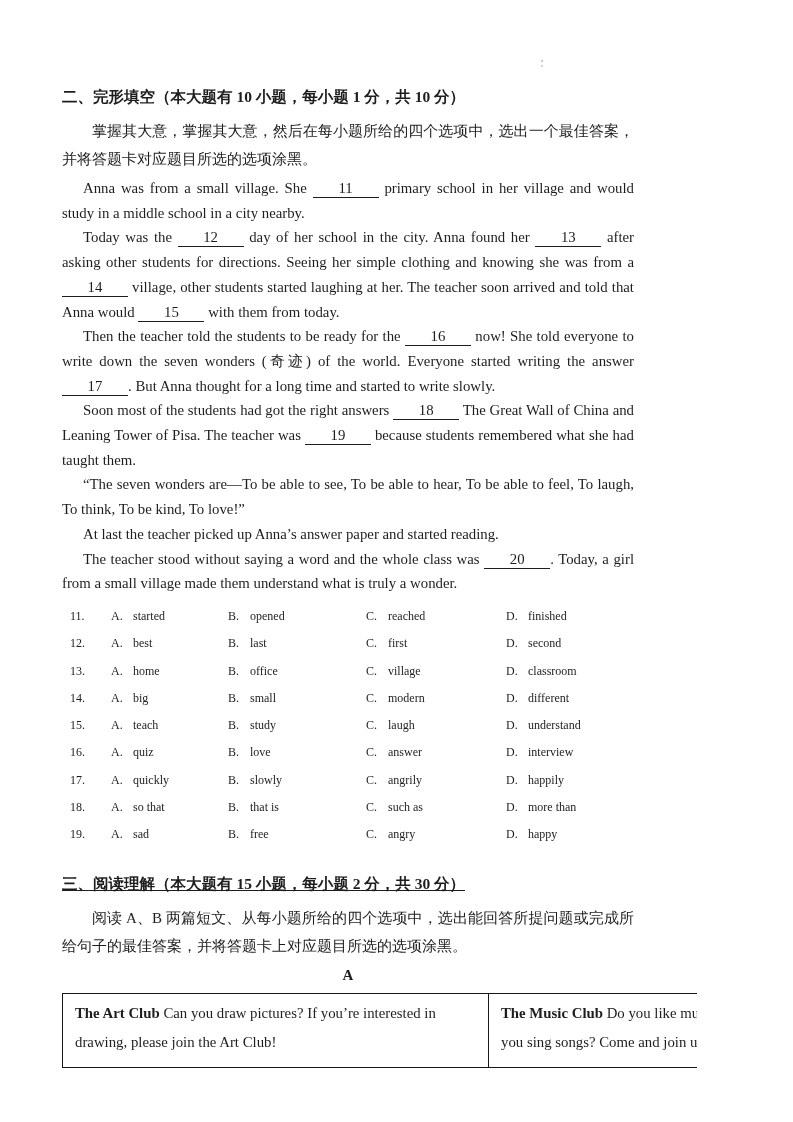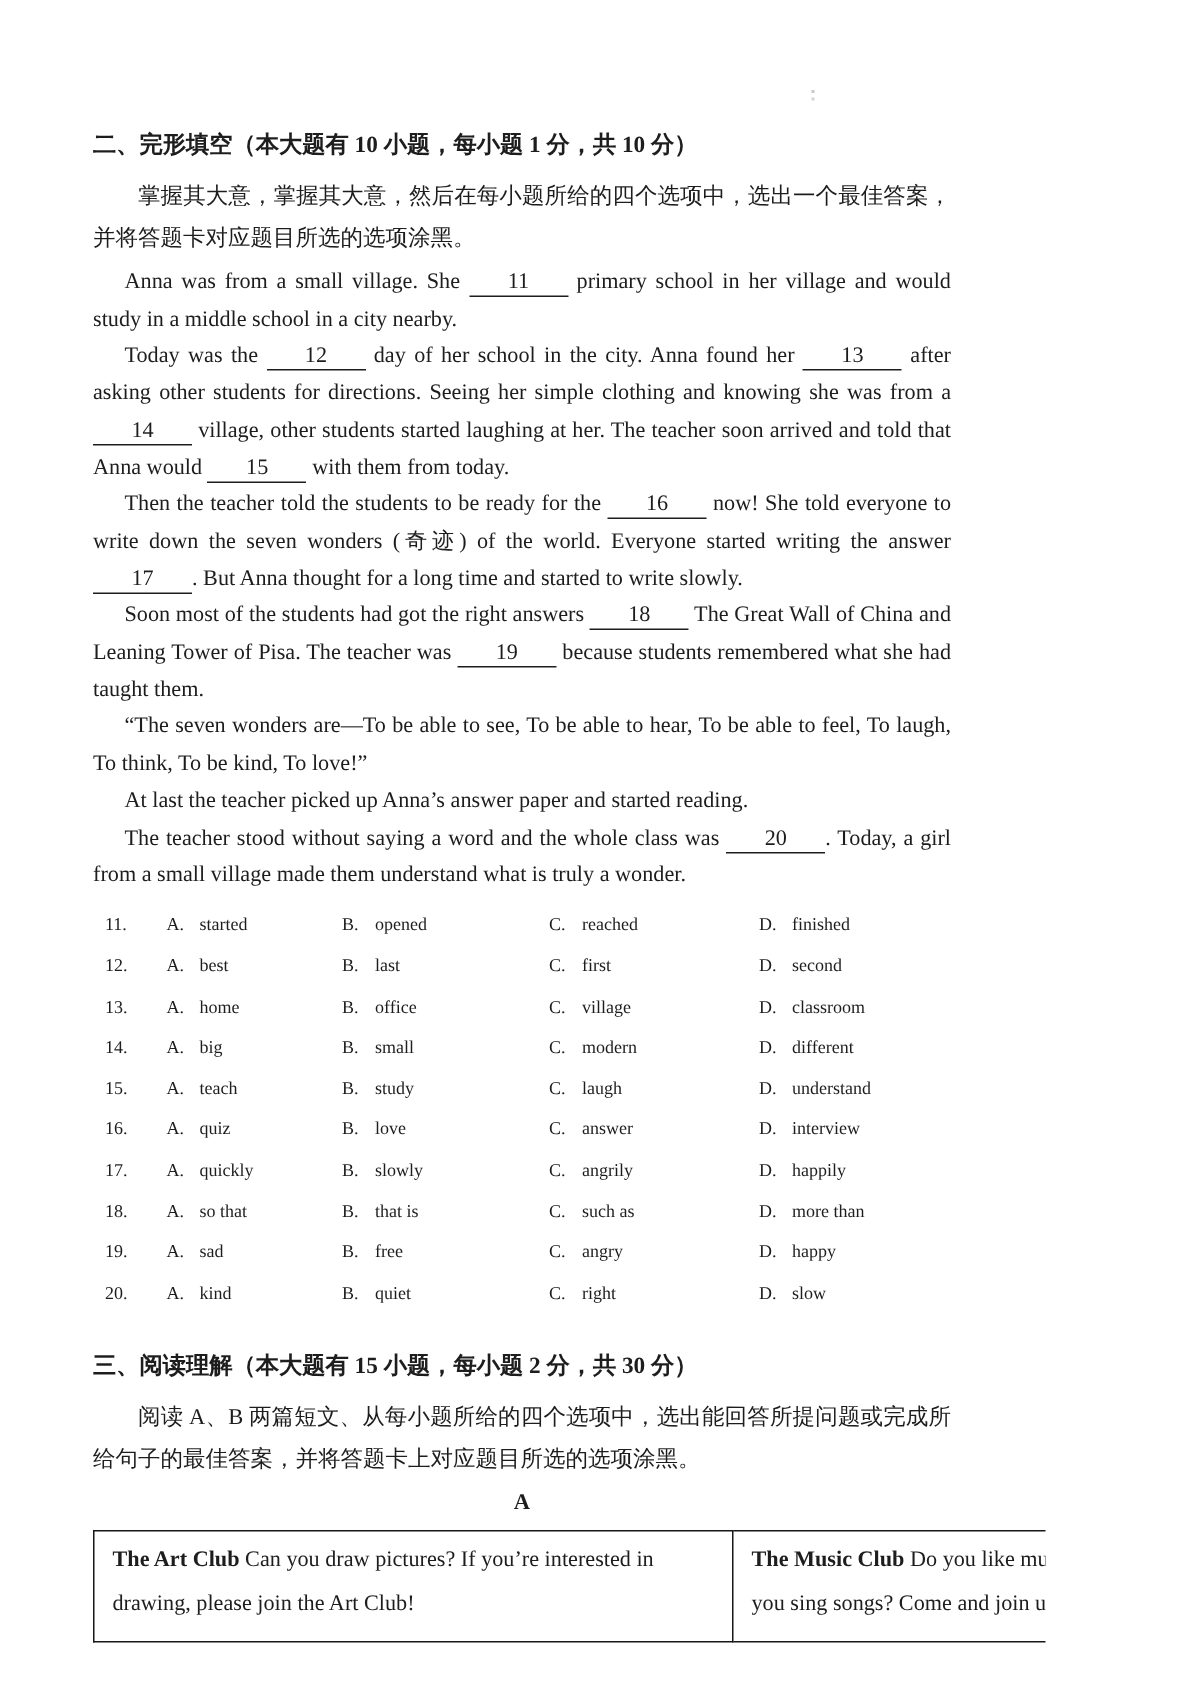--- a/index.html
+++ b/index.html
@@ -64,21 +64,21 @@
     font-size: 12px;
     line-height: 27.3px;
   }
   .q-num { position: absolute; left: 8px; }
   .q-opt { position: absolute; white-space: nowrap; margin-left: 16px; }
   .q-a { left: 33px; }
   .q-b { left: 150px; }
   .q-c { left: 288px; }
   .q-d { left: 428px; }
   .q-letter { display: inline-block; min-width: 22px; text-indent: 0; }
-  h2.sec-heading.sec3 { margin-top: 24px; }
+  h2.sec-heading.sec3 { margin-top: 24px; text-decoration: underline; }
   .passage-label {
     text-align: center;
     font-weight: bold;
     font-size: 15px;
     line-height: 22px;
     margin: 4px 0 7px 0;
   }
   table.clubs {
     border-collapse: collapse;
     table-layout: fixed;
@@ -173,27 +173,20 @@
           <span class="q-opt q-b"><span class="q-letter">B.</span>that is</span>
           <span class="q-opt q-c"><span class="q-letter">C.</span>such as</span>
           <span class="q-opt q-d"><span class="q-letter">D.</span>more than</span>
         </div>
         <div class="q-row">
           <span class="q-num">19.</span>
           <span class="q-opt q-a"><span class="q-letter">A.</span>sad</span>
           <span class="q-opt q-b"><span class="q-letter">B.</span>free</span>
           <span class="q-opt q-c"><span class="q-letter">C.</span>angry</span>
           <span class="q-opt q-d"><span class="q-letter">D.</span>happy</span>
-        </div>
-        <div class="q-row">
-          <span class="q-num">20.</span>
-          <span class="q-opt q-a"><span class="q-letter">A.</span>kind</span>
-          <span class="q-opt q-b"><span class="q-letter">B.</span>quiet</span>
-          <span class="q-opt q-c"><span class="q-letter">C.</span>right</span>
-          <span class="q-opt q-d"><span class="q-letter">D.</span>slow</span>
         </div>
       </div>
   </section>
 
   <section>
     <h2 class="sec-heading sec3">三、阅读理解（本大题有 15 小题，每小题 2 分，共 30 分）</h2>
 
     <p class="cn-instructions">阅读 A、B 两篇短文、从每小题所给的四个选项中，选出能回答所提问题或完成所给句子的最佳答案，并将答题卡上对应题目所选的选项涂黑。</p>
 
     <div class="passage-label">A</div>

